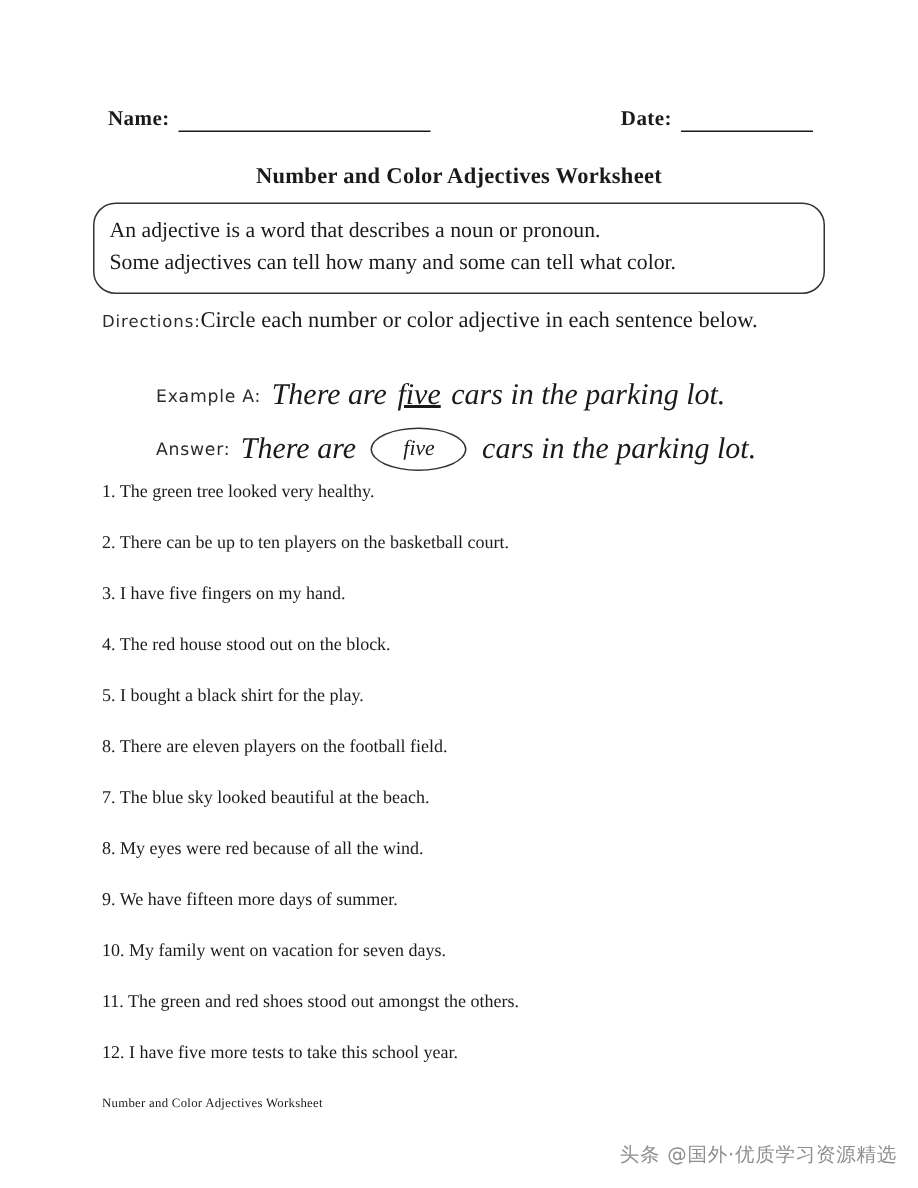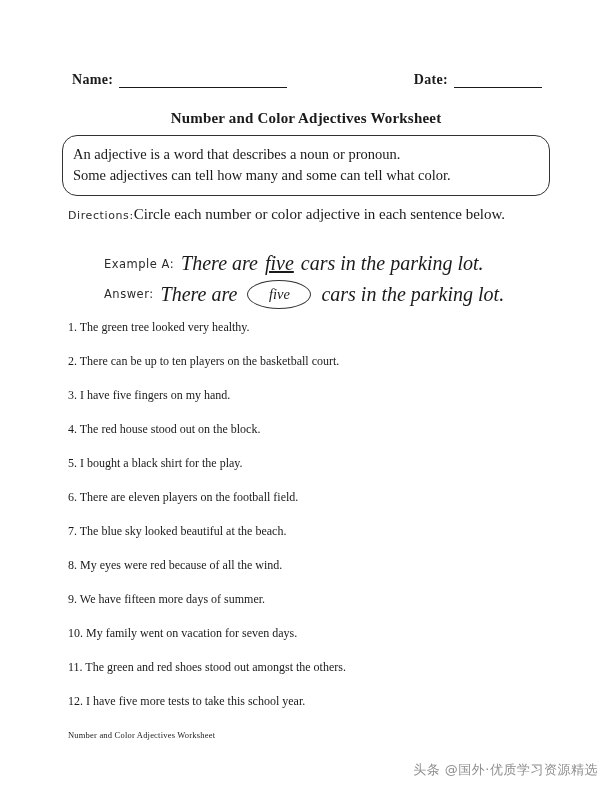--- a/index.html
+++ b/index.html
@@ -109,21 +109,21 @@
     top: 253px;
     width: 440px;
     font-size: 14px;
   }
   .ex-row {
     display: flex;
     align-items: center;
     gap: 7px;
     height: 21px;
   }
-  .ex-row.answer { margin-top: 5px; height: 30px; }
+  .ex-row.answer { margin-top: 10px; height: 30px; }
   .ex-tag {
     font-family: "DejaVu Sans", sans-serif;
     font-size: 11.5px;
     letter-spacing: 0.5px;
     color: #2b2b2b;
   }
   .ex-text {
     font-family: "Liberation Serif", serif;
     font-style: italic;
     font-size: 20px;
@@ -229,21 +229,21 @@
       <span class="ex-text">cars in the parking lot.</span>
     </div>
   </div>
 
   <div class="sentences">
     <div class="sentence">1. The green tree looked very healthy.</div>
     <div class="sentence">2. There can be up to ten players on the basketball court.</div>
     <div class="sentence">3. I have five fingers on my hand.</div>
     <div class="sentence">4. The red house stood out on the block.</div>
     <div class="sentence">5. I bought a black shirt for the play.</div>
-    <div class="sentence">6. There are eleven players on the football field.</div>
+    <div class="sentence">8. There are eleven players on the football field.</div>
     <div class="sentence">7. The blue sky looked beautiful at the beach.</div>
     <div class="sentence">8. My eyes were red because of all the wind.</div>
     <div class="sentence">9. We have fifteen more days of summer.</div>
     <div class="sentence">10. My family went on vacation for seven days.</div>
     <div class="sentence">11. The green and red shoes stood out amongst the others.</div>
     <div class="sentence">12. I have five more tests to take this school year.</div>
   </div>
 
   <div class="footer-label">Number and Color Adjectives Worksheet</div>
   <div class="watermark">

